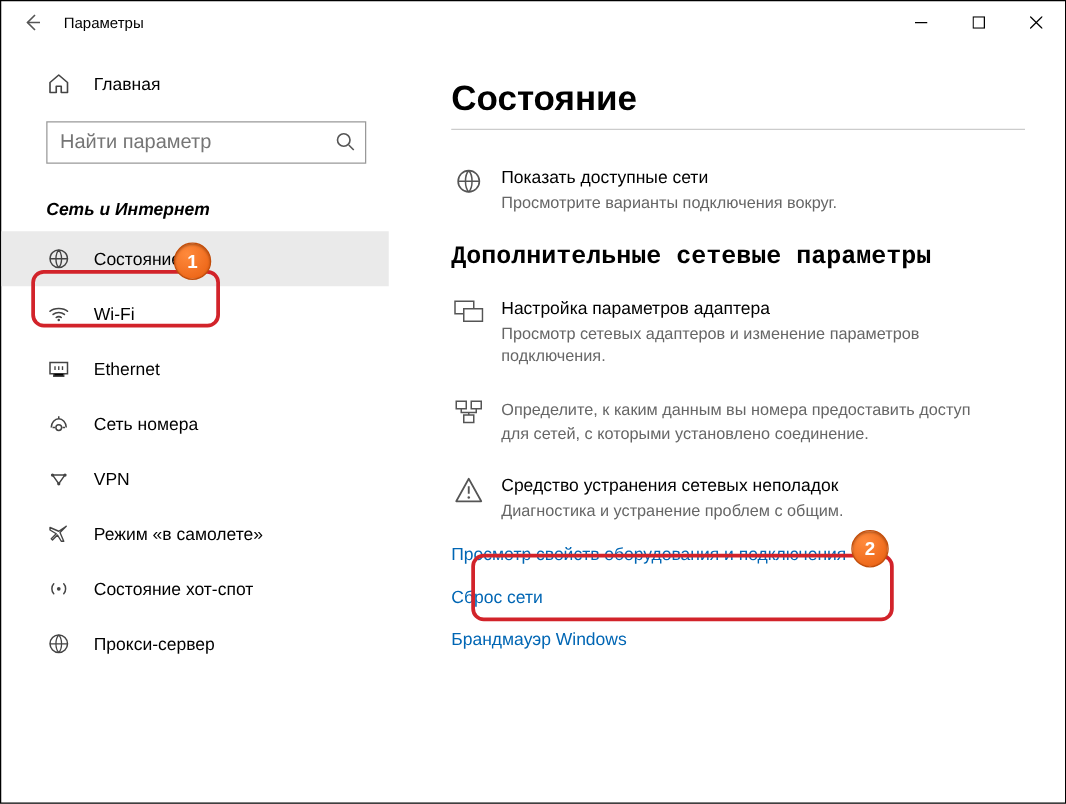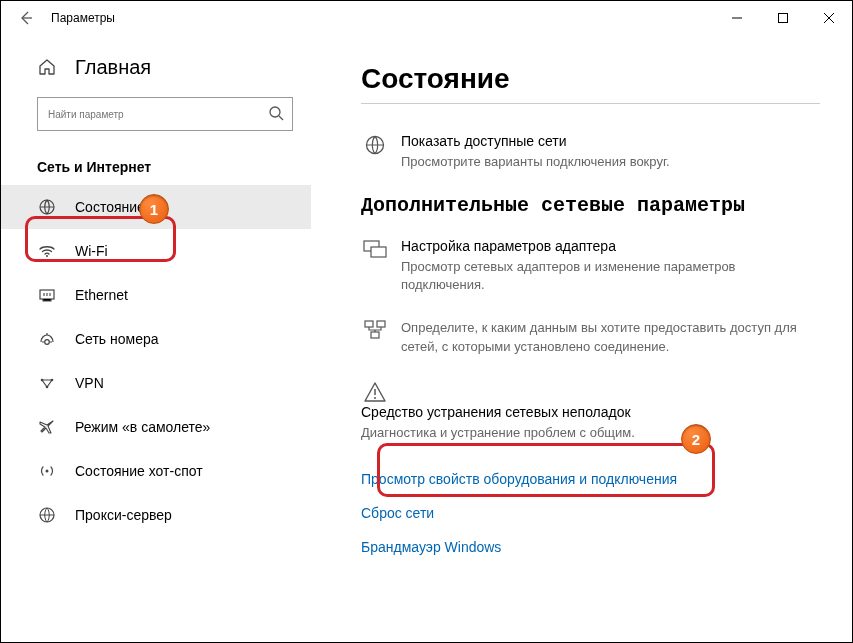--- a/index.html
+++ b/index.html
@@ -52,47 +52,48 @@
     flex: 1;
     padding: 28px 32px 0 50px;
     overflow: hidden;
   }
   
   .home-row {
     display: flex; align-items: center;
     height: 40px;
     padding: 0 16px 0 36px;
     color: #000;
-    font-size: 20px;
+    font-size: 14px;
     cursor: pointer;
   }
   .home-row .ic { width: 20px; margin-right: 18px; display:flex; align-items:center; justify-content:center; }
   
   .search-box {
     margin: 10px 18px 0 36px;
     height: 34px;
     border: 1px solid #999;
     background: #fff;
     display: flex; align-items: center;
     padding: 0 8px 0 10px;
   }
   .search-box input {
     flex: 1;
     border: none; outline: none;
-    font-size: 10px; color: #555;
+    font-size: 16px; color: #555;
     font-family: inherit;
     background: transparent;
   }
   .search-box .sicon { color: #555; }
   
   .group-title {
     margin: 28px 18px 10px 36px;
     font-size: 14px;
     font-weight: 600;
     color: #000;
+    font-style: italic;
   }
   
   .nav-item {
     display: flex; align-items: center;
     height: 44px;
     padding: 0 16px 0 36px;
     font-size: 14px;
     color: #000;
     cursor: pointer;
     position: relative;
@@ -331,25 +332,25 @@
     <div class="detail-row">
       <div class="dicon">
         <svg width="24" height="22" viewBox="0 0 24 22">
             <rect x="2" y="2" width="8" height="6" stroke="#555" fill="none" stroke-width="1.2"></rect>
             <rect x="14" y="2" width="8" height="6" stroke="#555" fill="none" stroke-width="1.2"></rect>
             <rect x="8" y="13" width="8" height="6" stroke="#555" fill="none" stroke-width="1.2"></rect>
             <path d="M6 8 V11 H18 V8 M12 11 V13" stroke="#555" stroke-width="1.2" fill="none"></path>
           </svg>
       </div>
       <div class="dtext">
-        <div class="dsub">Определите, к каким данным вы хотите предоставить доступ для сетей, с которыми установлено соединение.</div>
-      </div>
-    </div>
-
-    <div class="detail-row" style="margin-bottom:28px;flex-direction:column;">
+        <div class="dsub">Определите, к каким данным вы номера предоставить доступ для сетей, с которыми установлено соединение.</div>
+      </div>
+    </div>
+
+    <div class="detail-row" style="margin-bottom:16px;">
       <div class="dicon">
         <svg width="24" height="22" viewBox="0 0 24 22">
             <path d="M12 2 L22 20 H2 Z" stroke="#555" fill="none" stroke-width="1.4" stroke-linejoin="round"></path>
             <line x1="12" y1="8" x2="12" y2="14" stroke="#555" stroke-width="1.5"></line>
             <circle cx="12" cy="17" r="1" fill="#555"></circle>
           </svg>
       </div>
       <div class="dtext">
         <div class="dtitle">Средство устранения сетевых неполадок</div>
         <div class="dsub">Диагностика и устранение проблем с общим.</div>

